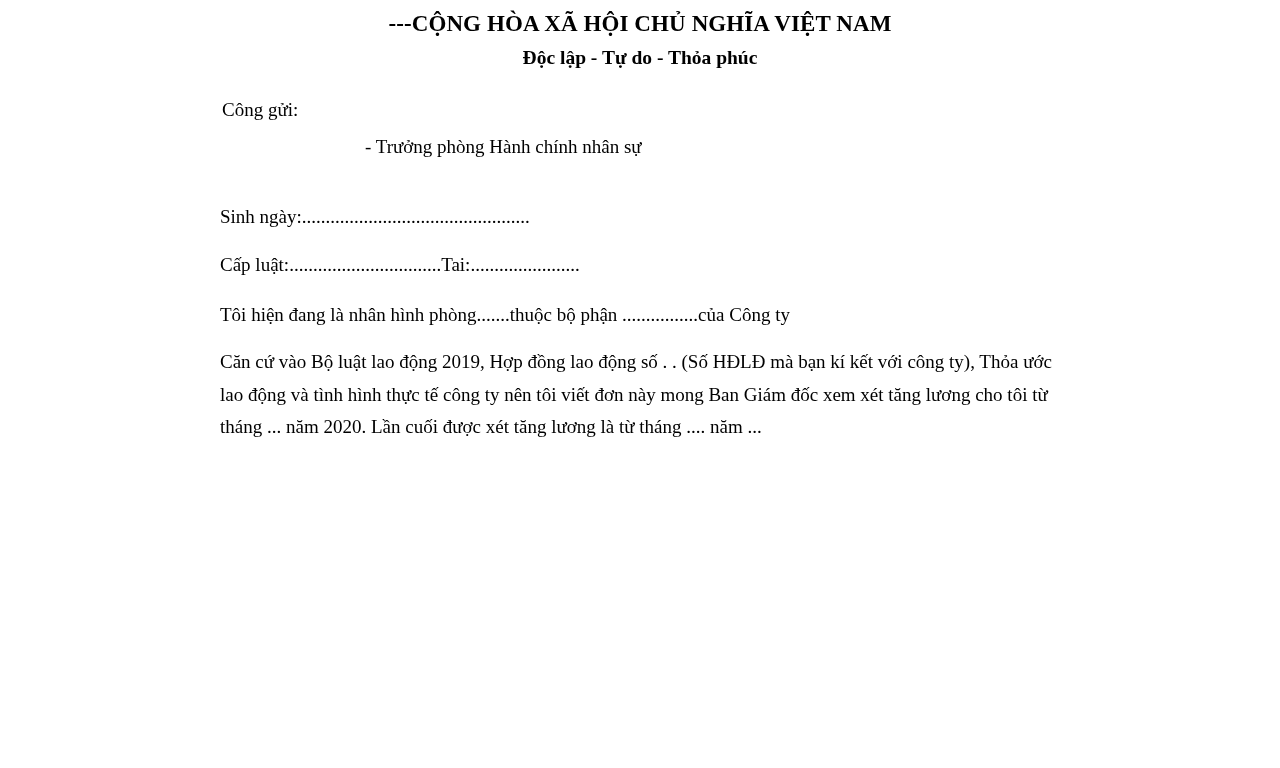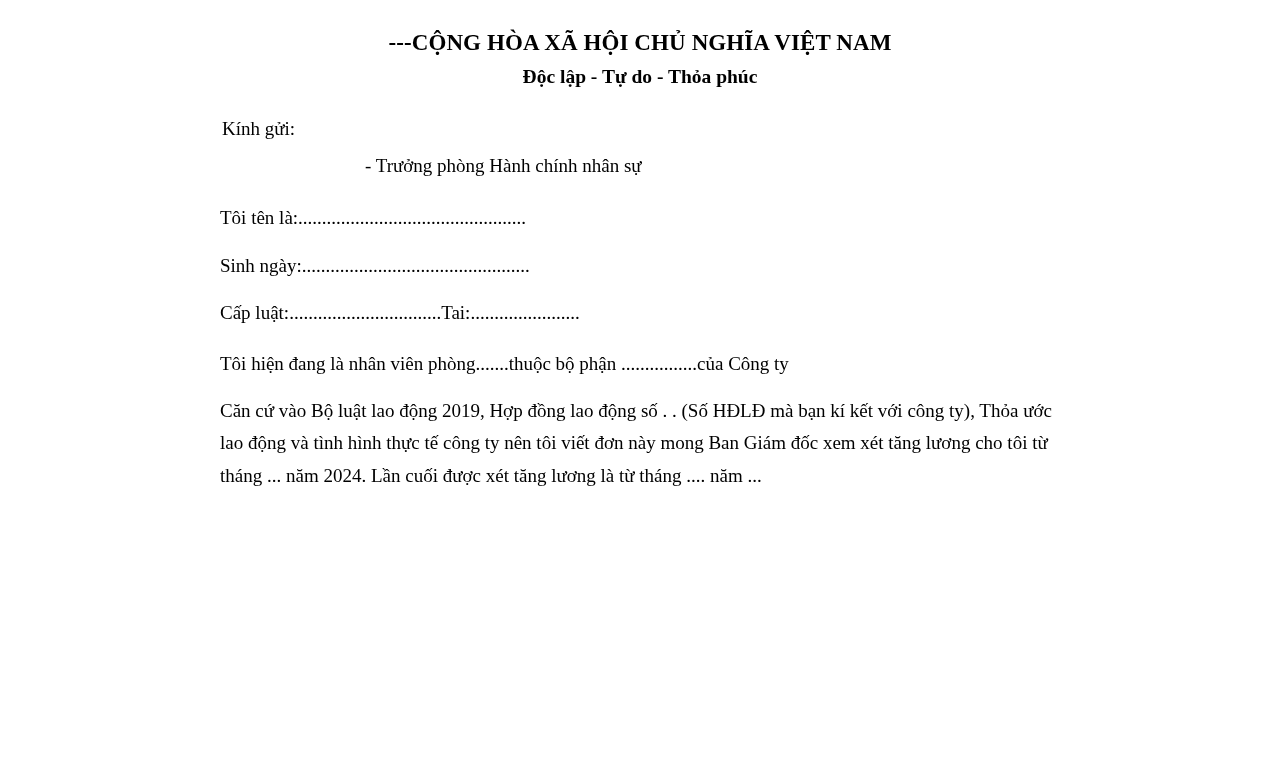--- a/index.html
+++ b/index.html
@@ -17,21 +17,21 @@
   .page {
     position: relative;
     width: 1280px;
     height: 768px;
     box-sizing: border-box;
     padding: 0;
   }
   .doc-body {
     width: 840px;
     margin: 0 auto;
-    padding-top: 27px;
+    padding-top: 8px;
   }
   .header-line-1 {
     text-align: center;
     font-weight: bold;
     font-size: 23px;
     letter-spacing: 0.1px;
     line-height: 1.35;
     margin: 0 0 6px 0;
   }
   .header-line-2 {
@@ -56,21 +56,21 @@
     margin-left: 2px;
     margin-bottom: 14px;
   }
   .recipient-row {
     font-size: 19px;
     margin-left: 145px;
     margin-bottom: 44px;
     line-height: 1.3;
   }
   .recipient-row:last-child {
-    margin-bottom: 26px;
+    margin-bottom: 44px;
   }
   .field-line {
     font-size: 19px;
     line-height: 1.35;
     margin: 0 0 22px 0;
   }
   .paragraph {
     font-size: 19px;
     line-height: 1.72;
     margin: 0 0 14px 0;
@@ -88,32 +88,31 @@
 
 <div class="page">
   <div class="doc-body">
 
     <div class="header-line-1">---CỘNG HÒA XÃ HỘI CHỦ NGHĨA VIỆT NAM</div>
 
     <div class="header-line-2">Độc lập - Tự do - Thỏa phúc</div>
 
 
     <div class="recipients">
-      <div class="kinh-gui">Kính gửi:</div>
+      <div class="kinh-gui">Công gửi:</div>
 
 
 
       <div class="recipient-row">- Trưởng phòng Hành chính nhân sự</div>
     </div>
 
-    <div class="field-line">Tôi tên là:................................................</div>
 
     <div class="field-line">Sinh ngày:................................................</div>
 
 
     <div class="field-line">Cấp luật:................................Tai:.......................</div>
 
-    <div class="paragraph">Tôi hiện đang là nhân viên phòng.......thuộc bộ phận ................của Công ty</div>
+    <div class="paragraph">Tôi hiện đang là nhân hình phòng.......thuộc bộ phận ................của Công ty</div>
 
-    <div class="para-block">Căn cứ vào Bộ luật lao động 2019, Hợp đồng lao động số . . (Số HĐLĐ mà bạn kí kết với công ty), Thỏa ước lao động và tình hình thực tế công ty nên tôi viết đơn này mong Ban Giám đốc xem xét tăng lương cho tôi từ tháng ... năm 2024. Lần cuối được xét tăng lương là từ tháng .... năm ...</div>
+    <div class="para-block">Căn cứ vào Bộ luật lao động 2019, Hợp đồng lao động số . . (Số HĐLĐ mà bạn kí kết với công ty), Thỏa ước lao động và tình hình thực tế công ty nên tôi viết đơn này mong Ban Giám đốc xem xét tăng lương cho tôi từ tháng ... năm 2020. Lần cuối được xét tăng lương là từ tháng .... năm ...</div>
 
   </div>
 </div>
 
 </body></html>

